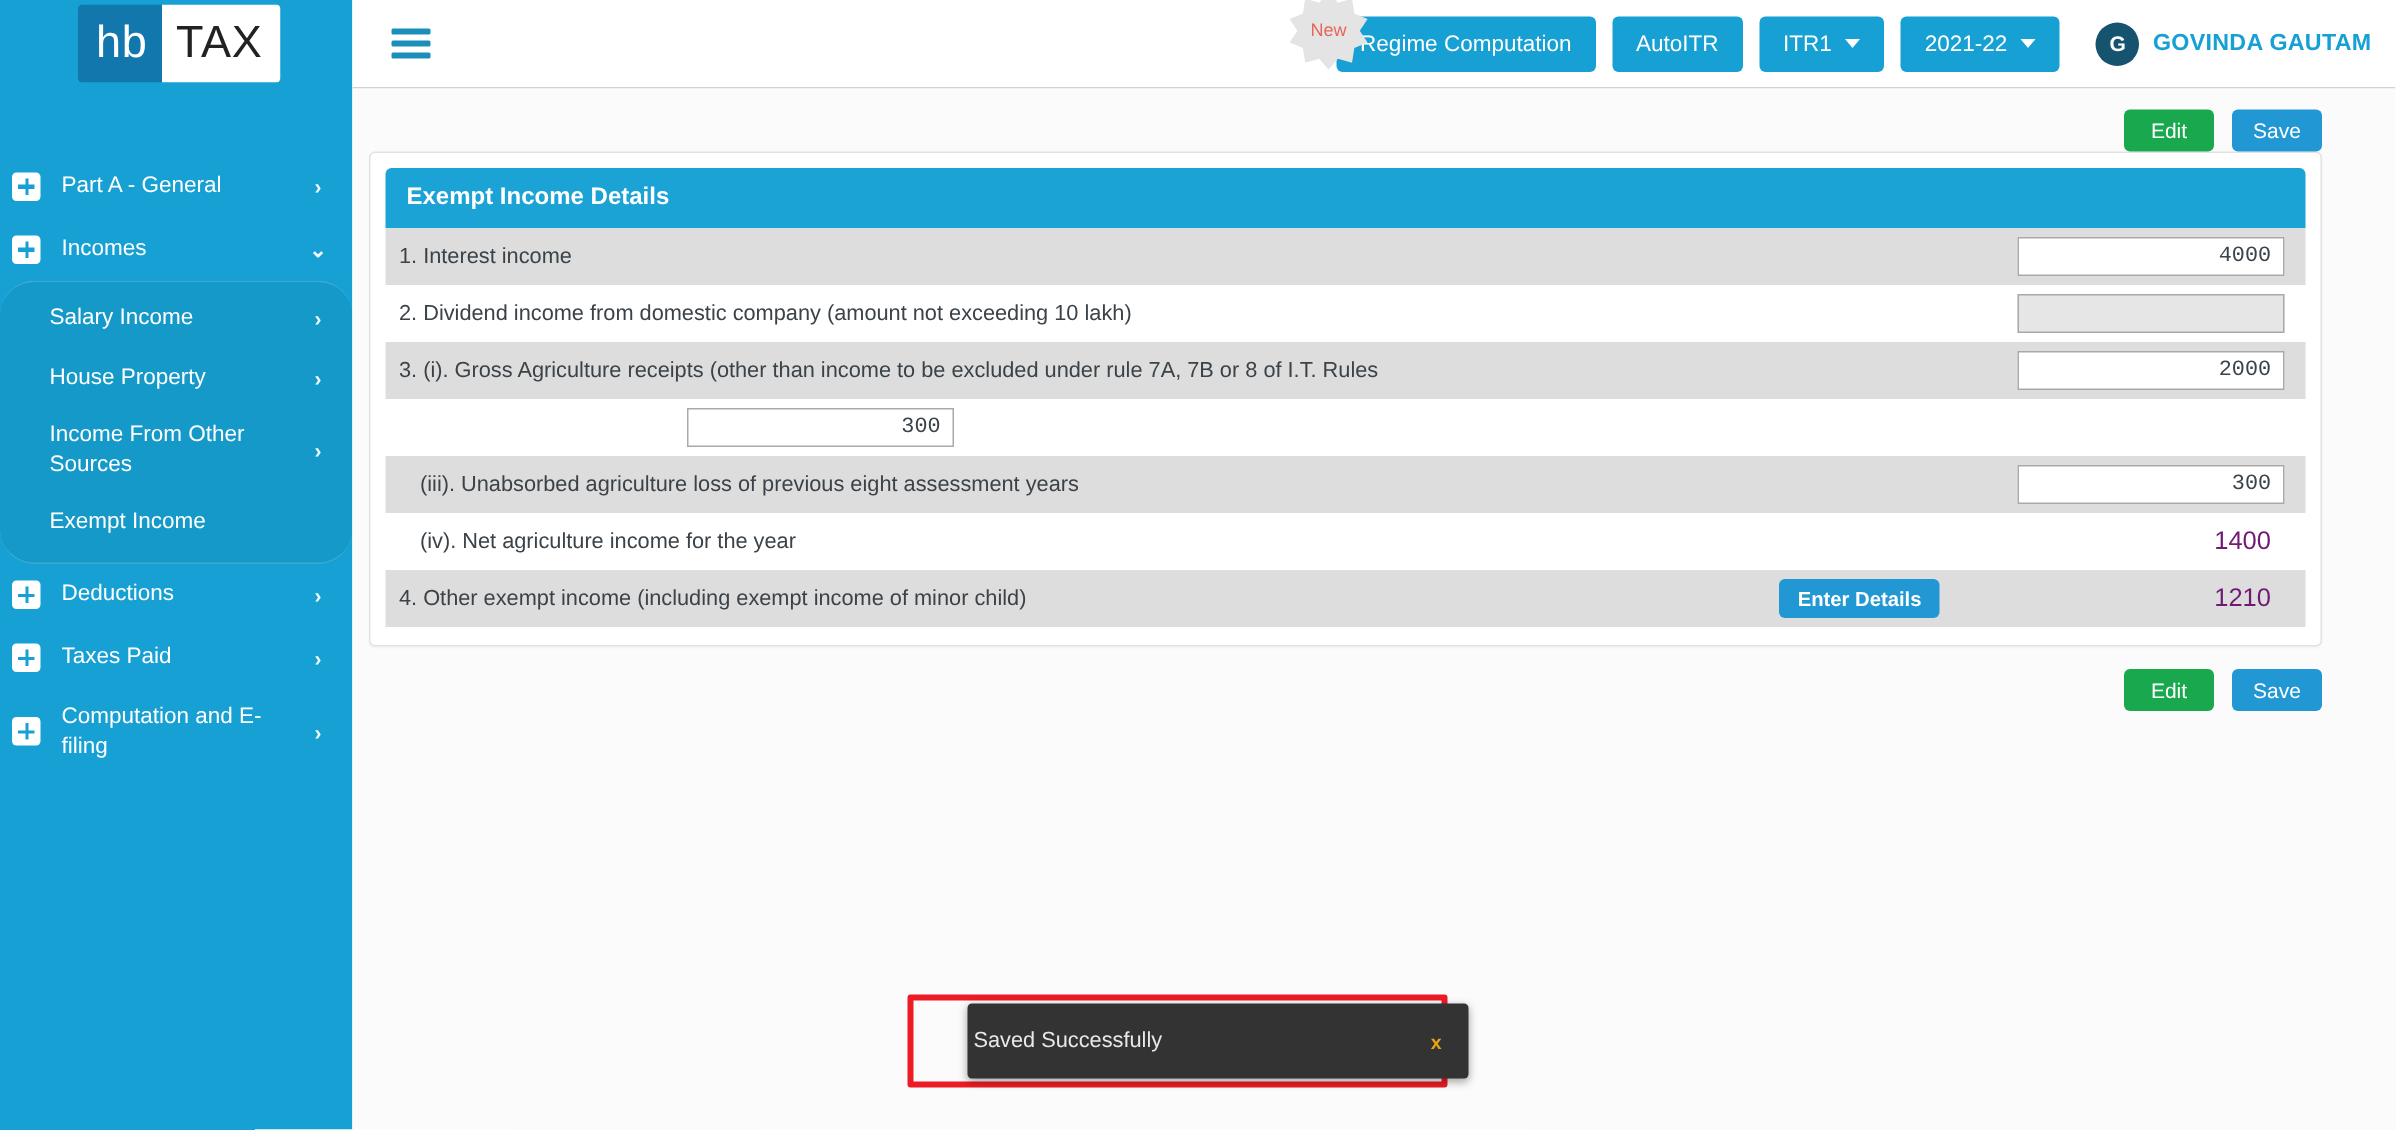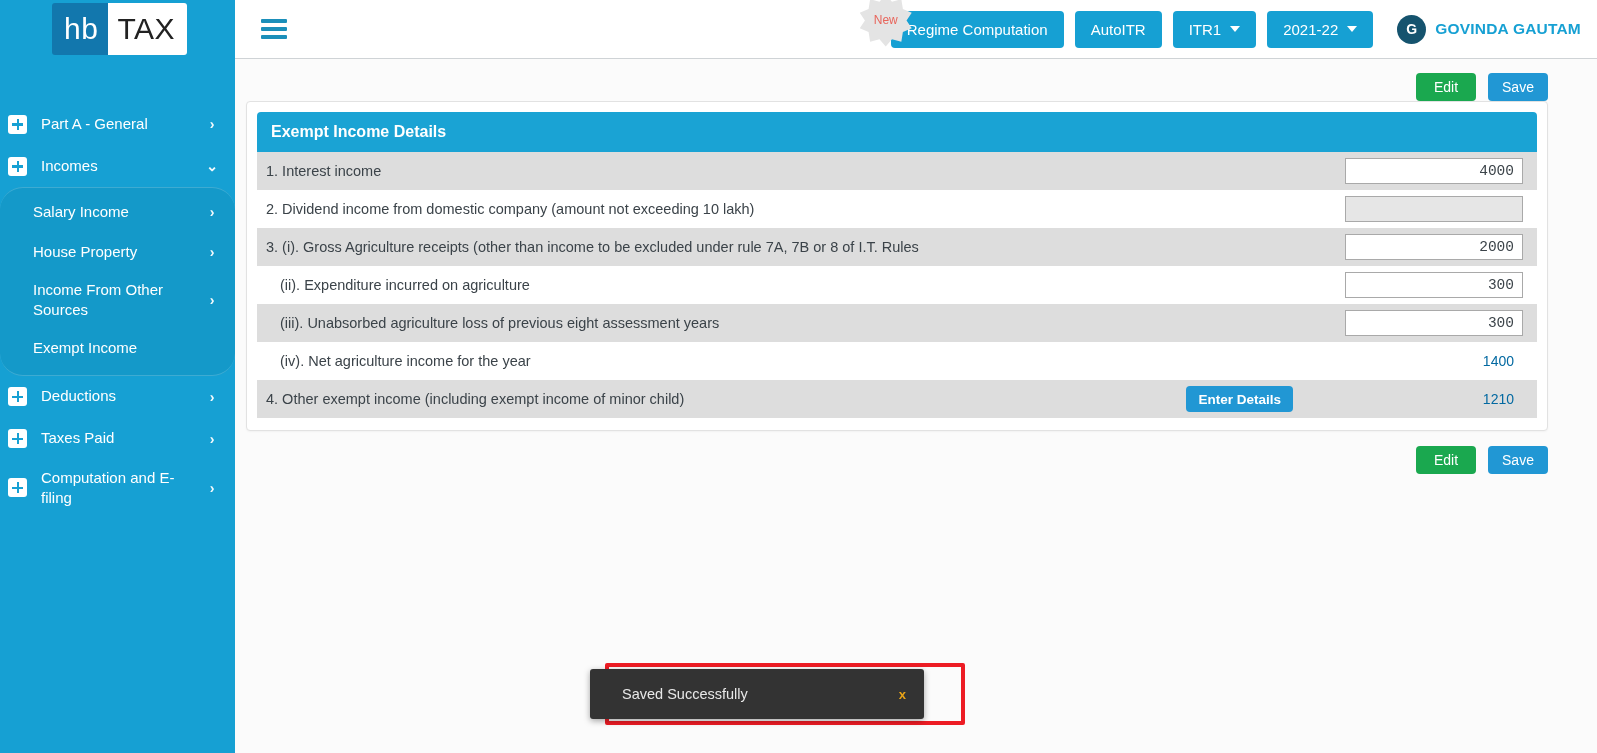--- a/index.html
+++ b/index.html
@@ -261,22 +261,22 @@
     text-align: right;
     padding: 0 8px;
     font-size: 14.5px;
     color: #3b4349;
     font-family: Liberation Mono, monospace;
     border-radius: 0;
   }
   .num-input.disabled { background: #e6e6e6; }
   .readonly-val {
     padding-right: 9px;
-    font-size: 14px;
-    color: #0369a1;
+    font-size: 17px;
+    color: #701a75;
   }
   .btn-enter {
     background: #2197d4;
     color: #ffffff;
     border: none; border-radius: 4px;
     height: 26px; padding: 0 12px;
     font-size: 13.5px; font-weight: bold;
     font-family: "Liberation Sans", sans-serif;
     cursor: pointer;
     white-space: nowrap;
@@ -286,26 +286,26 @@
   .toast-highlight {
     position: absolute;
     left: 605px; top: 663px;
     width: 360px; height: 62px;
     border: 4px solid #ed1c24;
     border-radius: 2px;
     z-index: 20;
   }
   .toast {
     position: absolute;
-    left: 590px; top: 669px;
+    left: 645px; top: 669px;
     width: 334px; height: 50px;
     background: #333333;
     border-radius: 3px;
     display: flex; align-items: center;
-    padding: 0 18px 0 32px;
+    padding: 0 18px 0 4px;
     z-index: 21;
     box-shadow: 0 2px 6px rgba(0,0,0,.35);
   }
   .toast-msg { color: #e8e8e8; font-size: 14.5px; flex: 1 1 auto; }
   .toast-close {
     color: #e8a317; font-size: 13px; font-weight: bold;
     cursor: pointer; background: none; border: none;
     font-family: "Liberation Sans", sans-serif;
   }
 </style>
@@ -436,21 +436,20 @@
 
           <div class="trow odd">
             <div class="cell-label">3. (i). Gross Agriculture receipts (other than income to be excluded under rule 7A, 7B or 8 of I.T. Rules</div>
             <div class="cell-mid"></div>
             <div class="cell-val">
               <input class="num-input" type="text" value="2000" style="">
             </div>
           </div>
 
           <div class="trow even">
-            <div class="cell-label indent">(ii). Expenditure incurred on agriculture</div>
             <div class="cell-mid"></div>
             <div class="cell-val">
               <input class="num-input" type="text" value="300" style="">
             </div>
           </div>
 
           <div class="trow odd">
             <div class="cell-label indent">(iii). Unabsorbed agriculture loss of previous eight assessment years</div>
             <div class="cell-mid"></div>
             <div class="cell-val">

